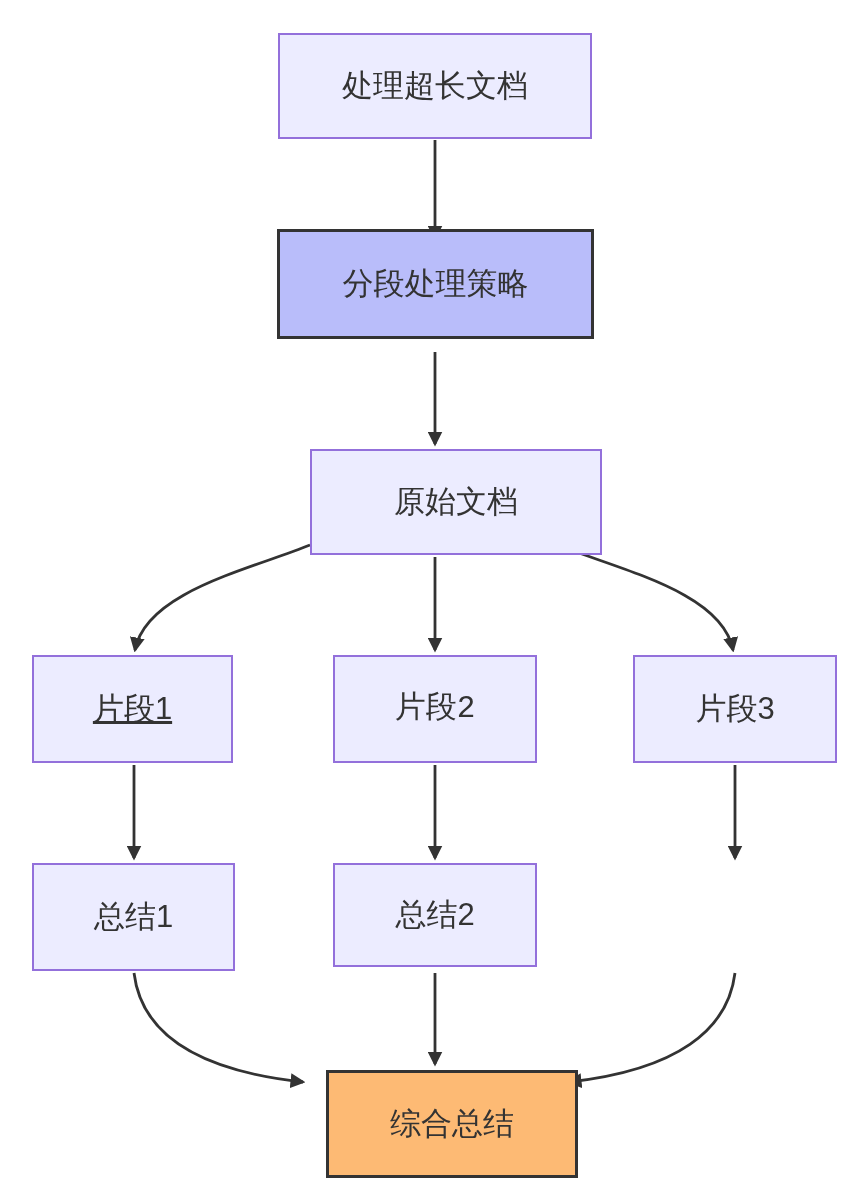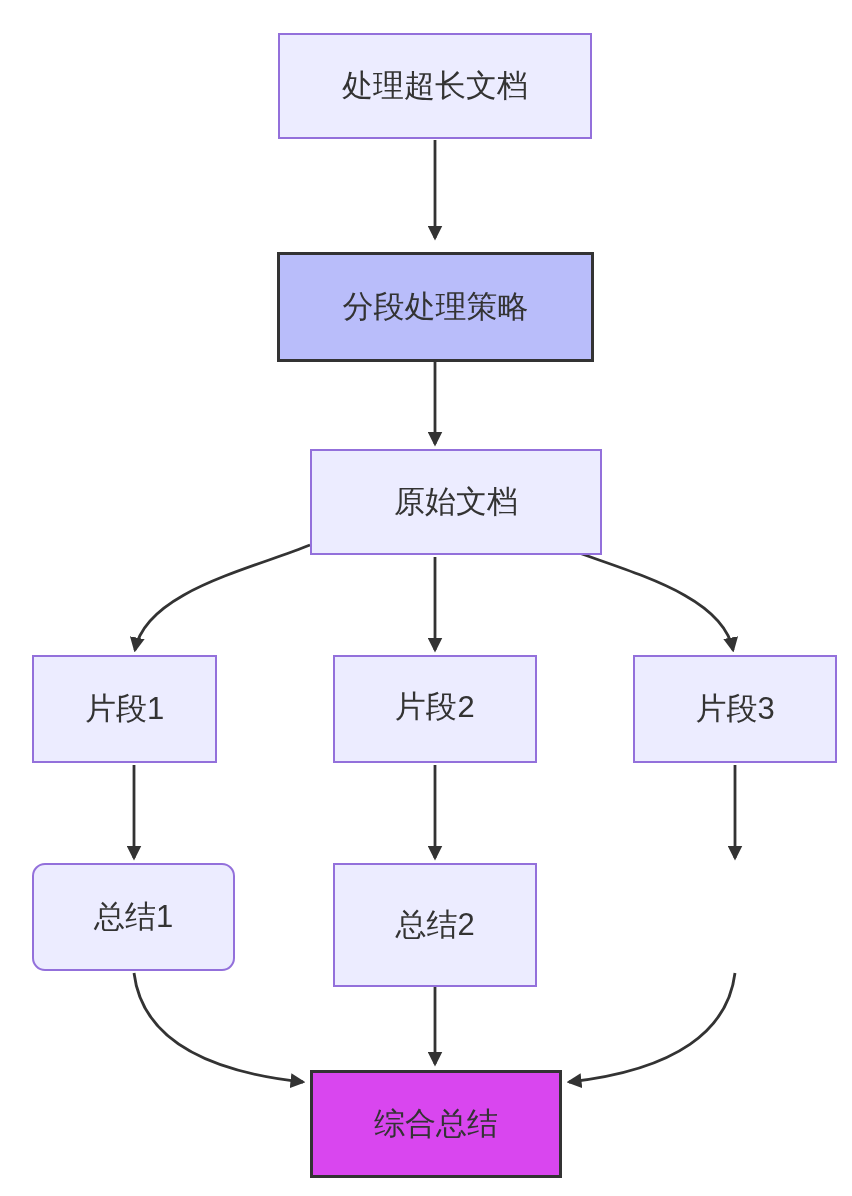--- a/index.html
+++ b/index.html
@@ -33,32 +33,33 @@
     font-size: 31px;
     line-height: 1.2;
     white-space: nowrap;
     text-align: right;
   }
   .node--highlight {
     background: #b9bdfa;
     border: 3px solid #333333;
   }
   .node--success {
-    background: #d946ef;
+    background: #fdba74;
     border: 3px solid #333333;
+    margin-left: 16px;
   }
   
   #n-task     { left: 278px; top: 33px;   width: 314px; height: 106px; }
-  #n-strategy { left: 277px; top: 252px;  width: 317px; height: 110px; }
+  #n-strategy { left: 277px; top: 229px;  width: 317px; height: 110px; }
   #n-doc      { left: 310px; top: 449px;  width: 292px; height: 106px; }
-  #n-frag1    { left: 32px;  top: 655px;  width: 185px; height: 108px; }
+  #n-frag1    { left: 32px;  top: 655px;  width: 201px; height: 108px; text-decoration: underline; }
   #n-frag2    { left: 333px; top: 655px;  width: 204px; height: 108px; font-family: Liberation Mono, monospace; }
   #n-frag3    { left: 633px; top: 655px;  width: 204px; height: 108px; }
-  #n-sum1     { left: 32px;  top: 863px;  width: 203px; height: 108px; border-radius: 13px; }
-  #n-sum2     { left: 333px; top: 863px;  width: 204px; height: 124px; }
+  #n-sum1     { left: 32px;  top: 863px;  width: 203px; height: 108px; }
+  #n-sum2     { left: 333px; top: 863px;  width: 204px; height: 104px; }
   #n-sum3     { left: 633px; top: 863px;  width: 204px; height: 108px; }
   #n-final    { left: 310px; top: 1070px; width: 252px; height: 108px; }
   .edge {
     fill: none;
     stroke: #333333;
     stroke-width: 2.8px;
   }
 </style>
 </head>
 <body>

